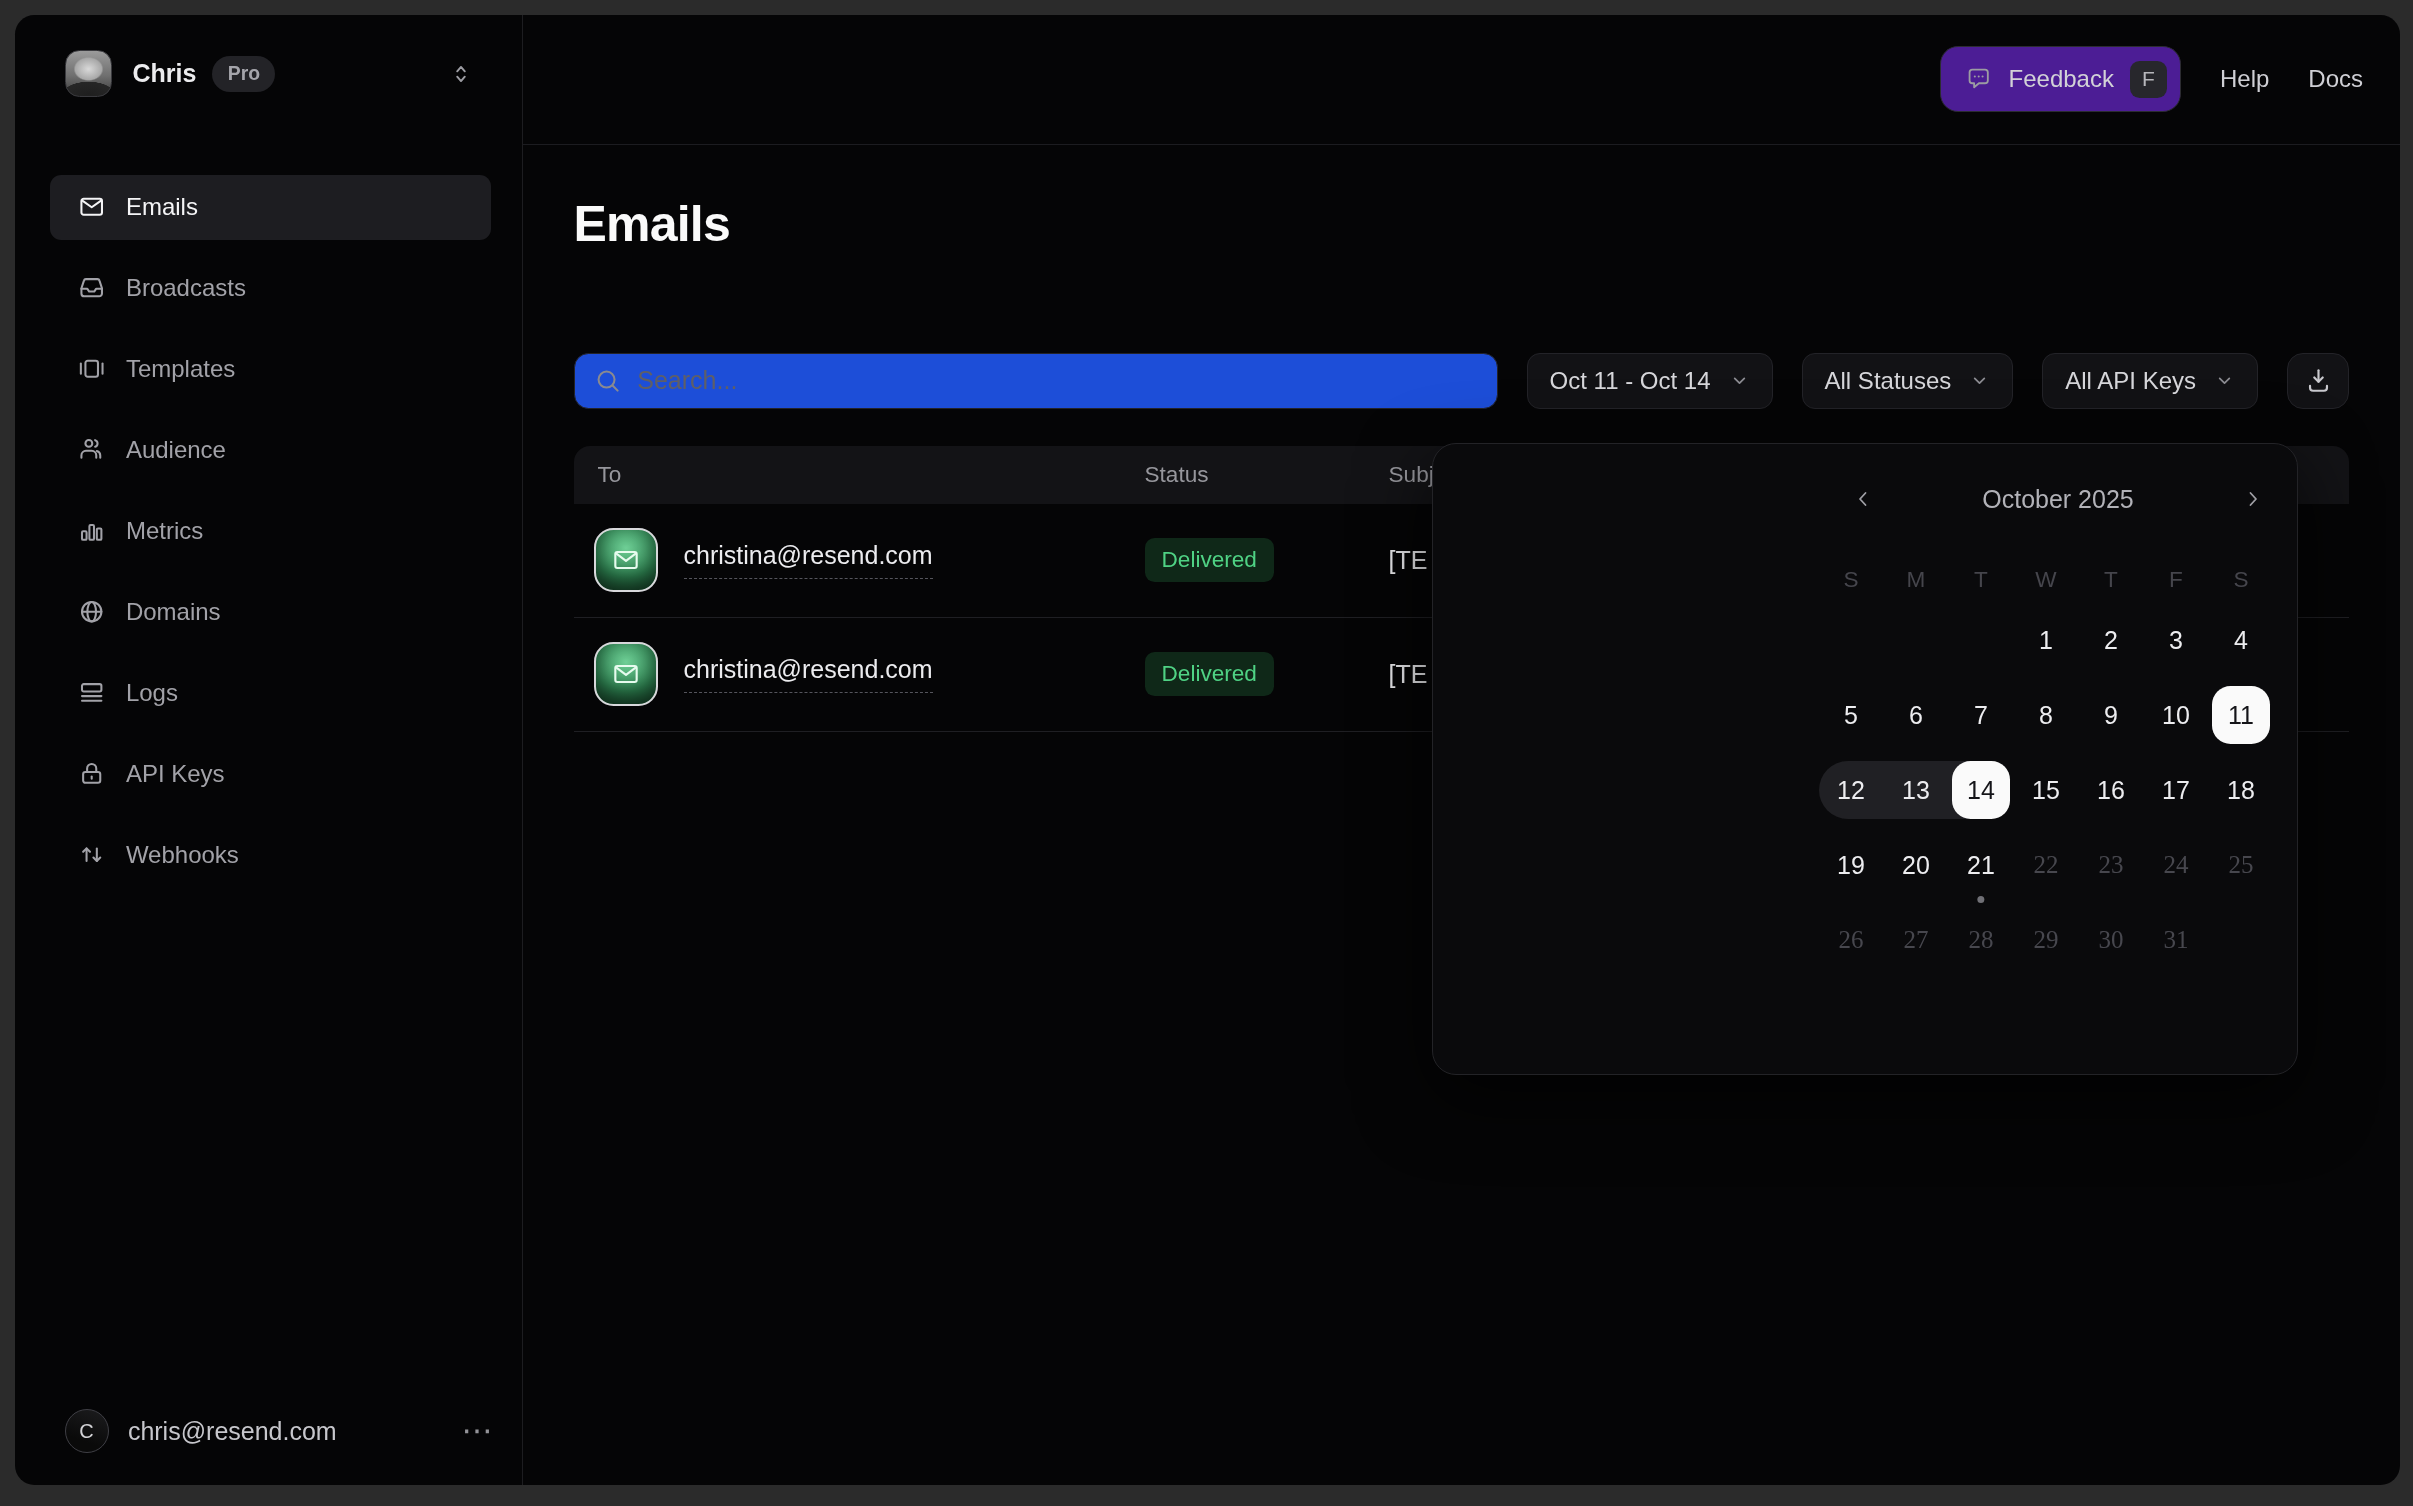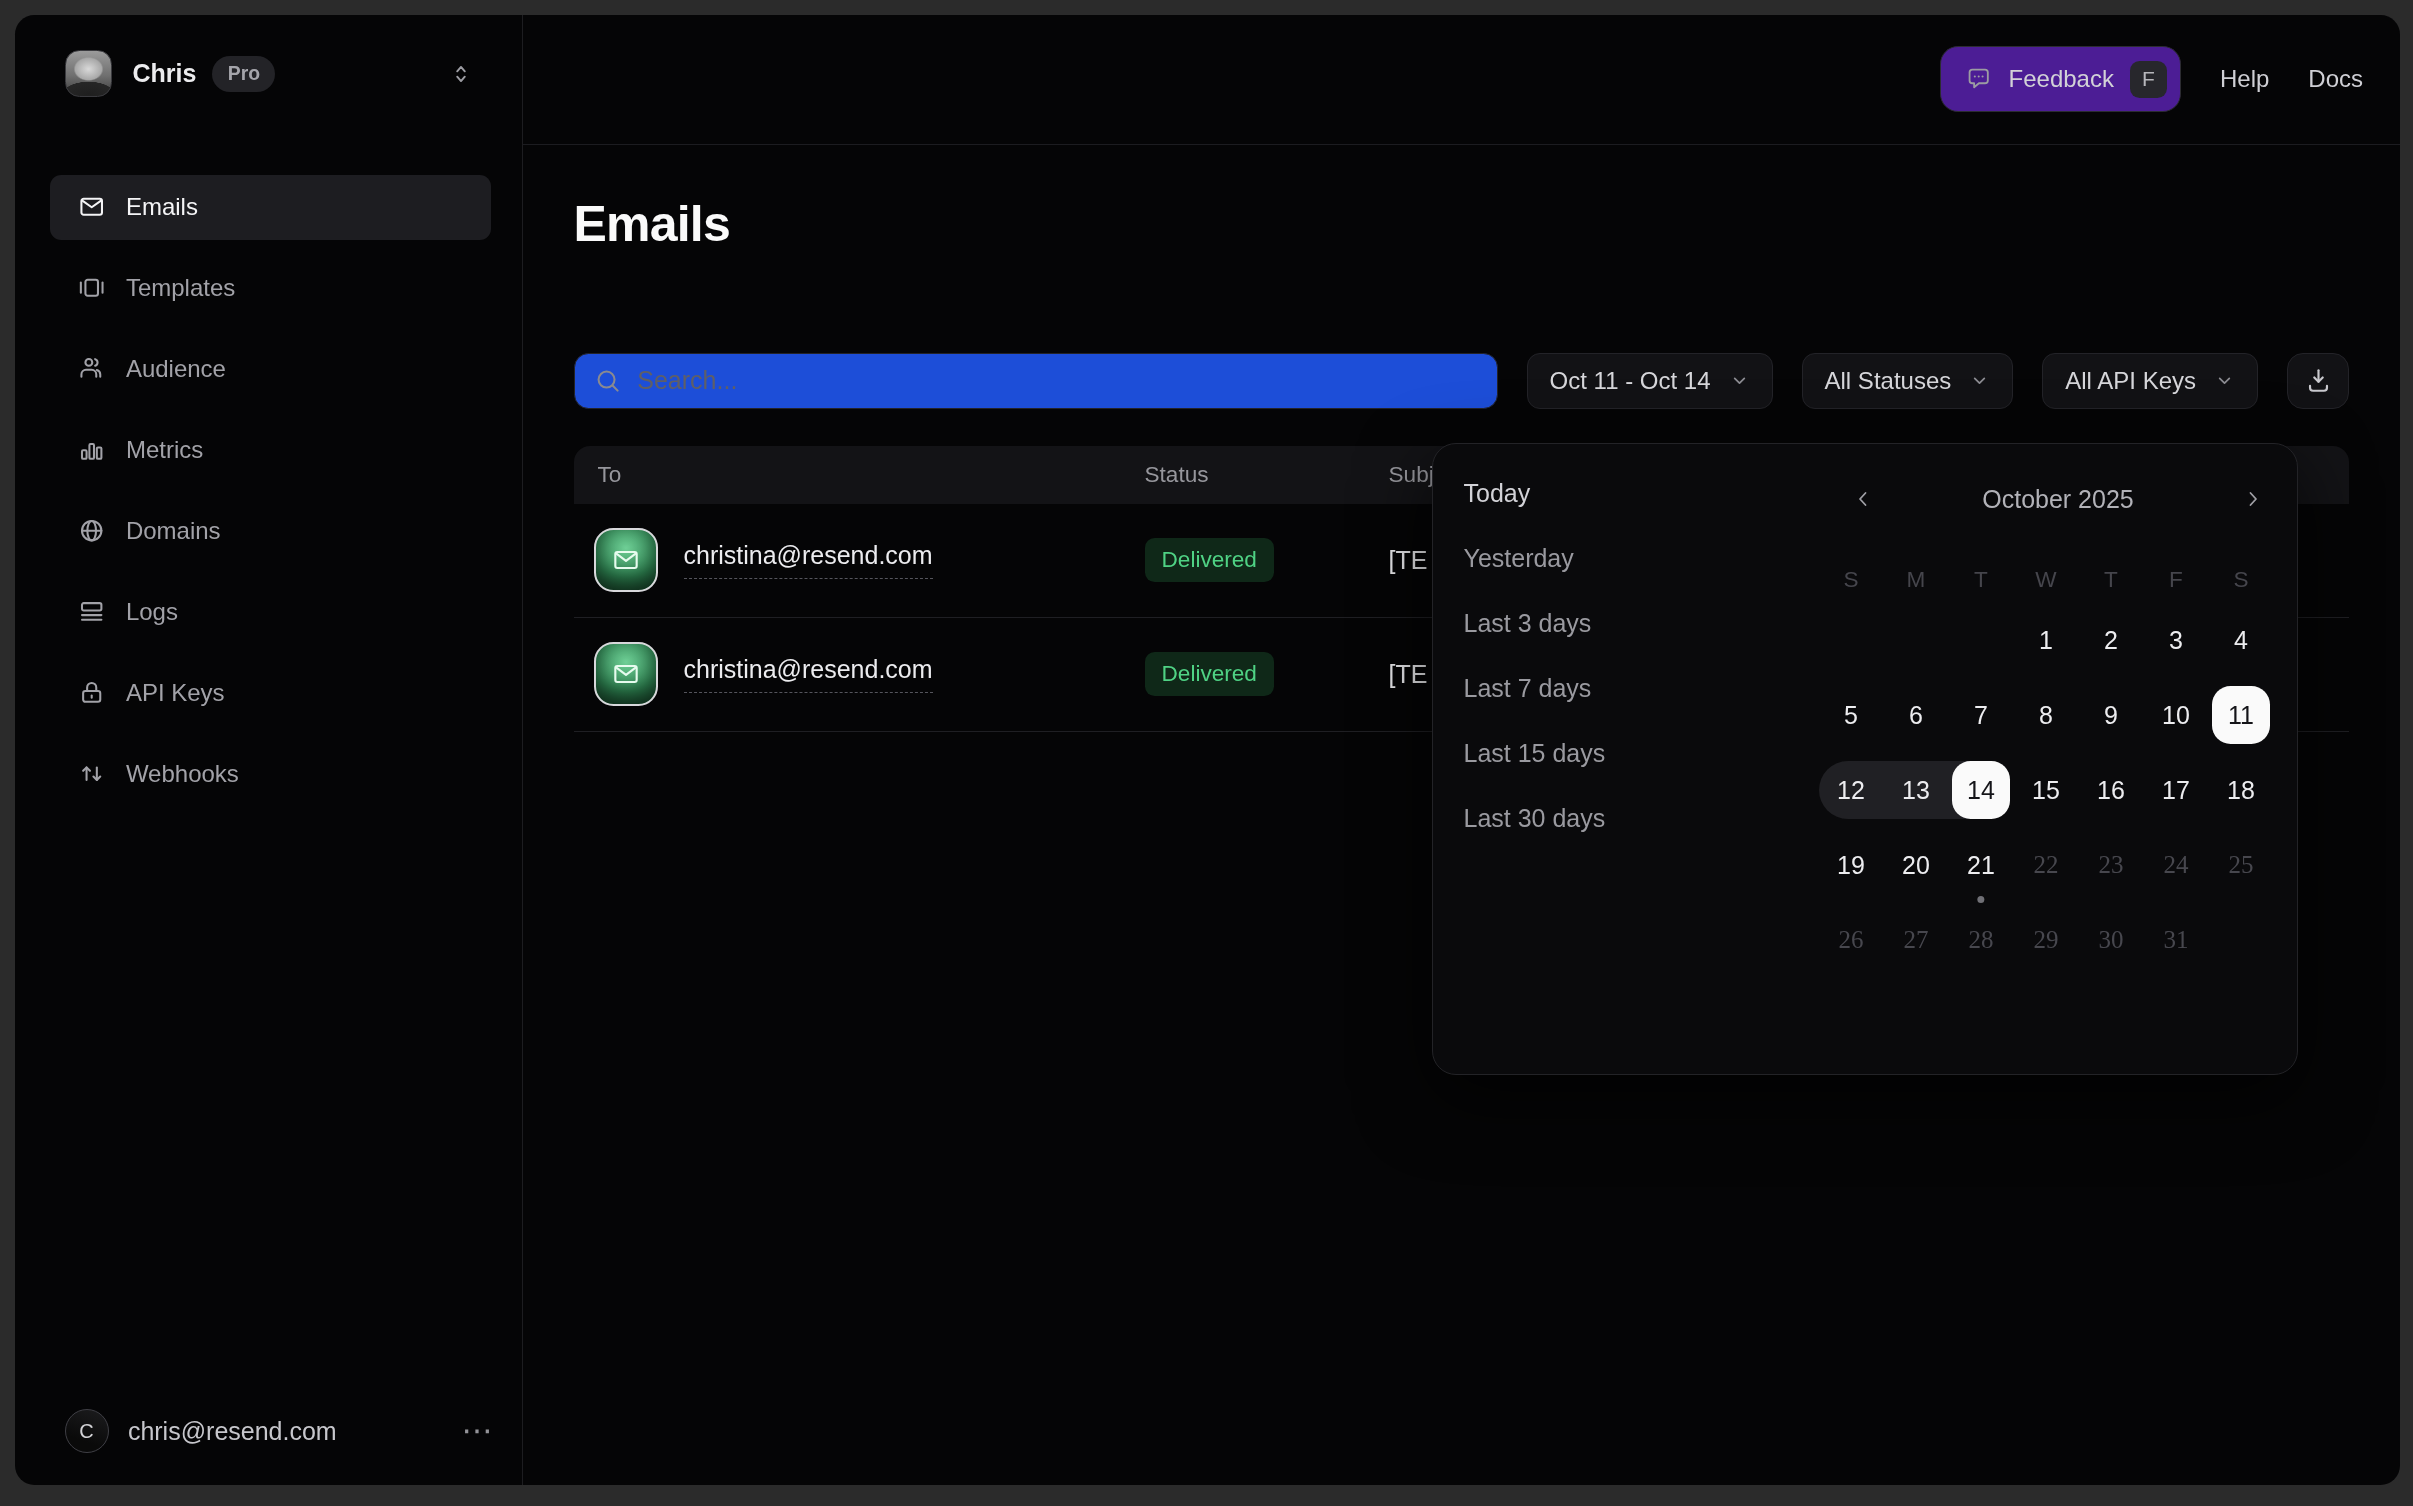--- a/index.html
+++ b/index.html
@@ -110,20 +110,29 @@
             <svg viewBox="0 0 24 24" width="27.4" height="27.4" fill="none" stroke="currentColor" stroke-width="1.8" stroke-linecap="round" stroke-linejoin="round">
               <rect x="3" y="5" width="18" height="14" rx="2"></rect>
               <path d="M3.5 6.5 12 12.5l8.5-6"></path>
             </svg>
           </span>
         <span>Emails</span>
       </div>
       <div class="nav-item">
         <span class="ic">
             <svg viewBox="0 0 24 24" width="27.4" height="27.4" fill="none" stroke="currentColor" stroke-width="1.8" stroke-linecap="round" stroke-linejoin="round">
+              <path d="M3 12.5 5.2 5.8A1.8 1.8 0 0 1 6.9 4.5h10.2a1.8 1.8 0 0 1 1.7 1.3L21 12.5V17a2.5 2.5 0 0 1-2.5 2.5h-13A2.5 2.5 0 0 1 3 17z"></path>
+              <path d="M3 13h5.2l1.6 2.4h4.4L15.8 13H21"></path>
+            </svg>
+          </span>
+        <span>Broadcasts</span>
+      </div>
+      <div class="nav-item">
+        <span class="ic">
+            <svg viewBox="0 0 24 24" width="27.4" height="27.4" fill="none" stroke="currentColor" stroke-width="1.8" stroke-linecap="round" stroke-linejoin="round">
               <path d="M2.5 7.5v9"></path>
               <rect x="6.5" y="5" width="11" height="14" rx="2"></rect>
               <path d="M21.5 7.5v9"></path>
             </svg>
           </span>
         <span>Templates</span>
       </div>
       <div class="nav-item">
         <span class="ic">
             <svg viewBox="0 0 24 24" width="27.4" height="27.4" fill="none" stroke="currentColor" stroke-width="1.8" stroke-linecap="round" stroke-linejoin="round">
@@ -291,28 +300,20 @@
             <span class="to-email">christina@resend.com</span>
           </div>
           <div><span class="badge">Delivered</span></div>
           <div class="subj-cell">[TE</div>
         </div>
       </div>
     </div>
   </div>
 
   <div class="popover">
-    <div class="presets">
-      <div class="preset bright">Today</div>
-      <div class="preset">Yesterday</div>
-      <div class="preset">Last 3 days</div>
-      <div class="preset">Last 7 days</div>
-      <div class="preset">Last 15 days</div>
-      <div class="preset">Last 30 days</div>
-    </div>
 
     <button class="cal-nav prev">
       <span class="ic">
           <svg viewBox="0 0 24 24" width="24" height="24" fill="none" stroke="currentColor" stroke-width="1.8" stroke-linecap="round" stroke-linejoin="round">
             <path d="M14.5 6 9 12l5.5 6"></path>
           </svg>
         </span>
     </button>
     <div class="month-label">October 2025</div>
     <button class="cal-nav next">

